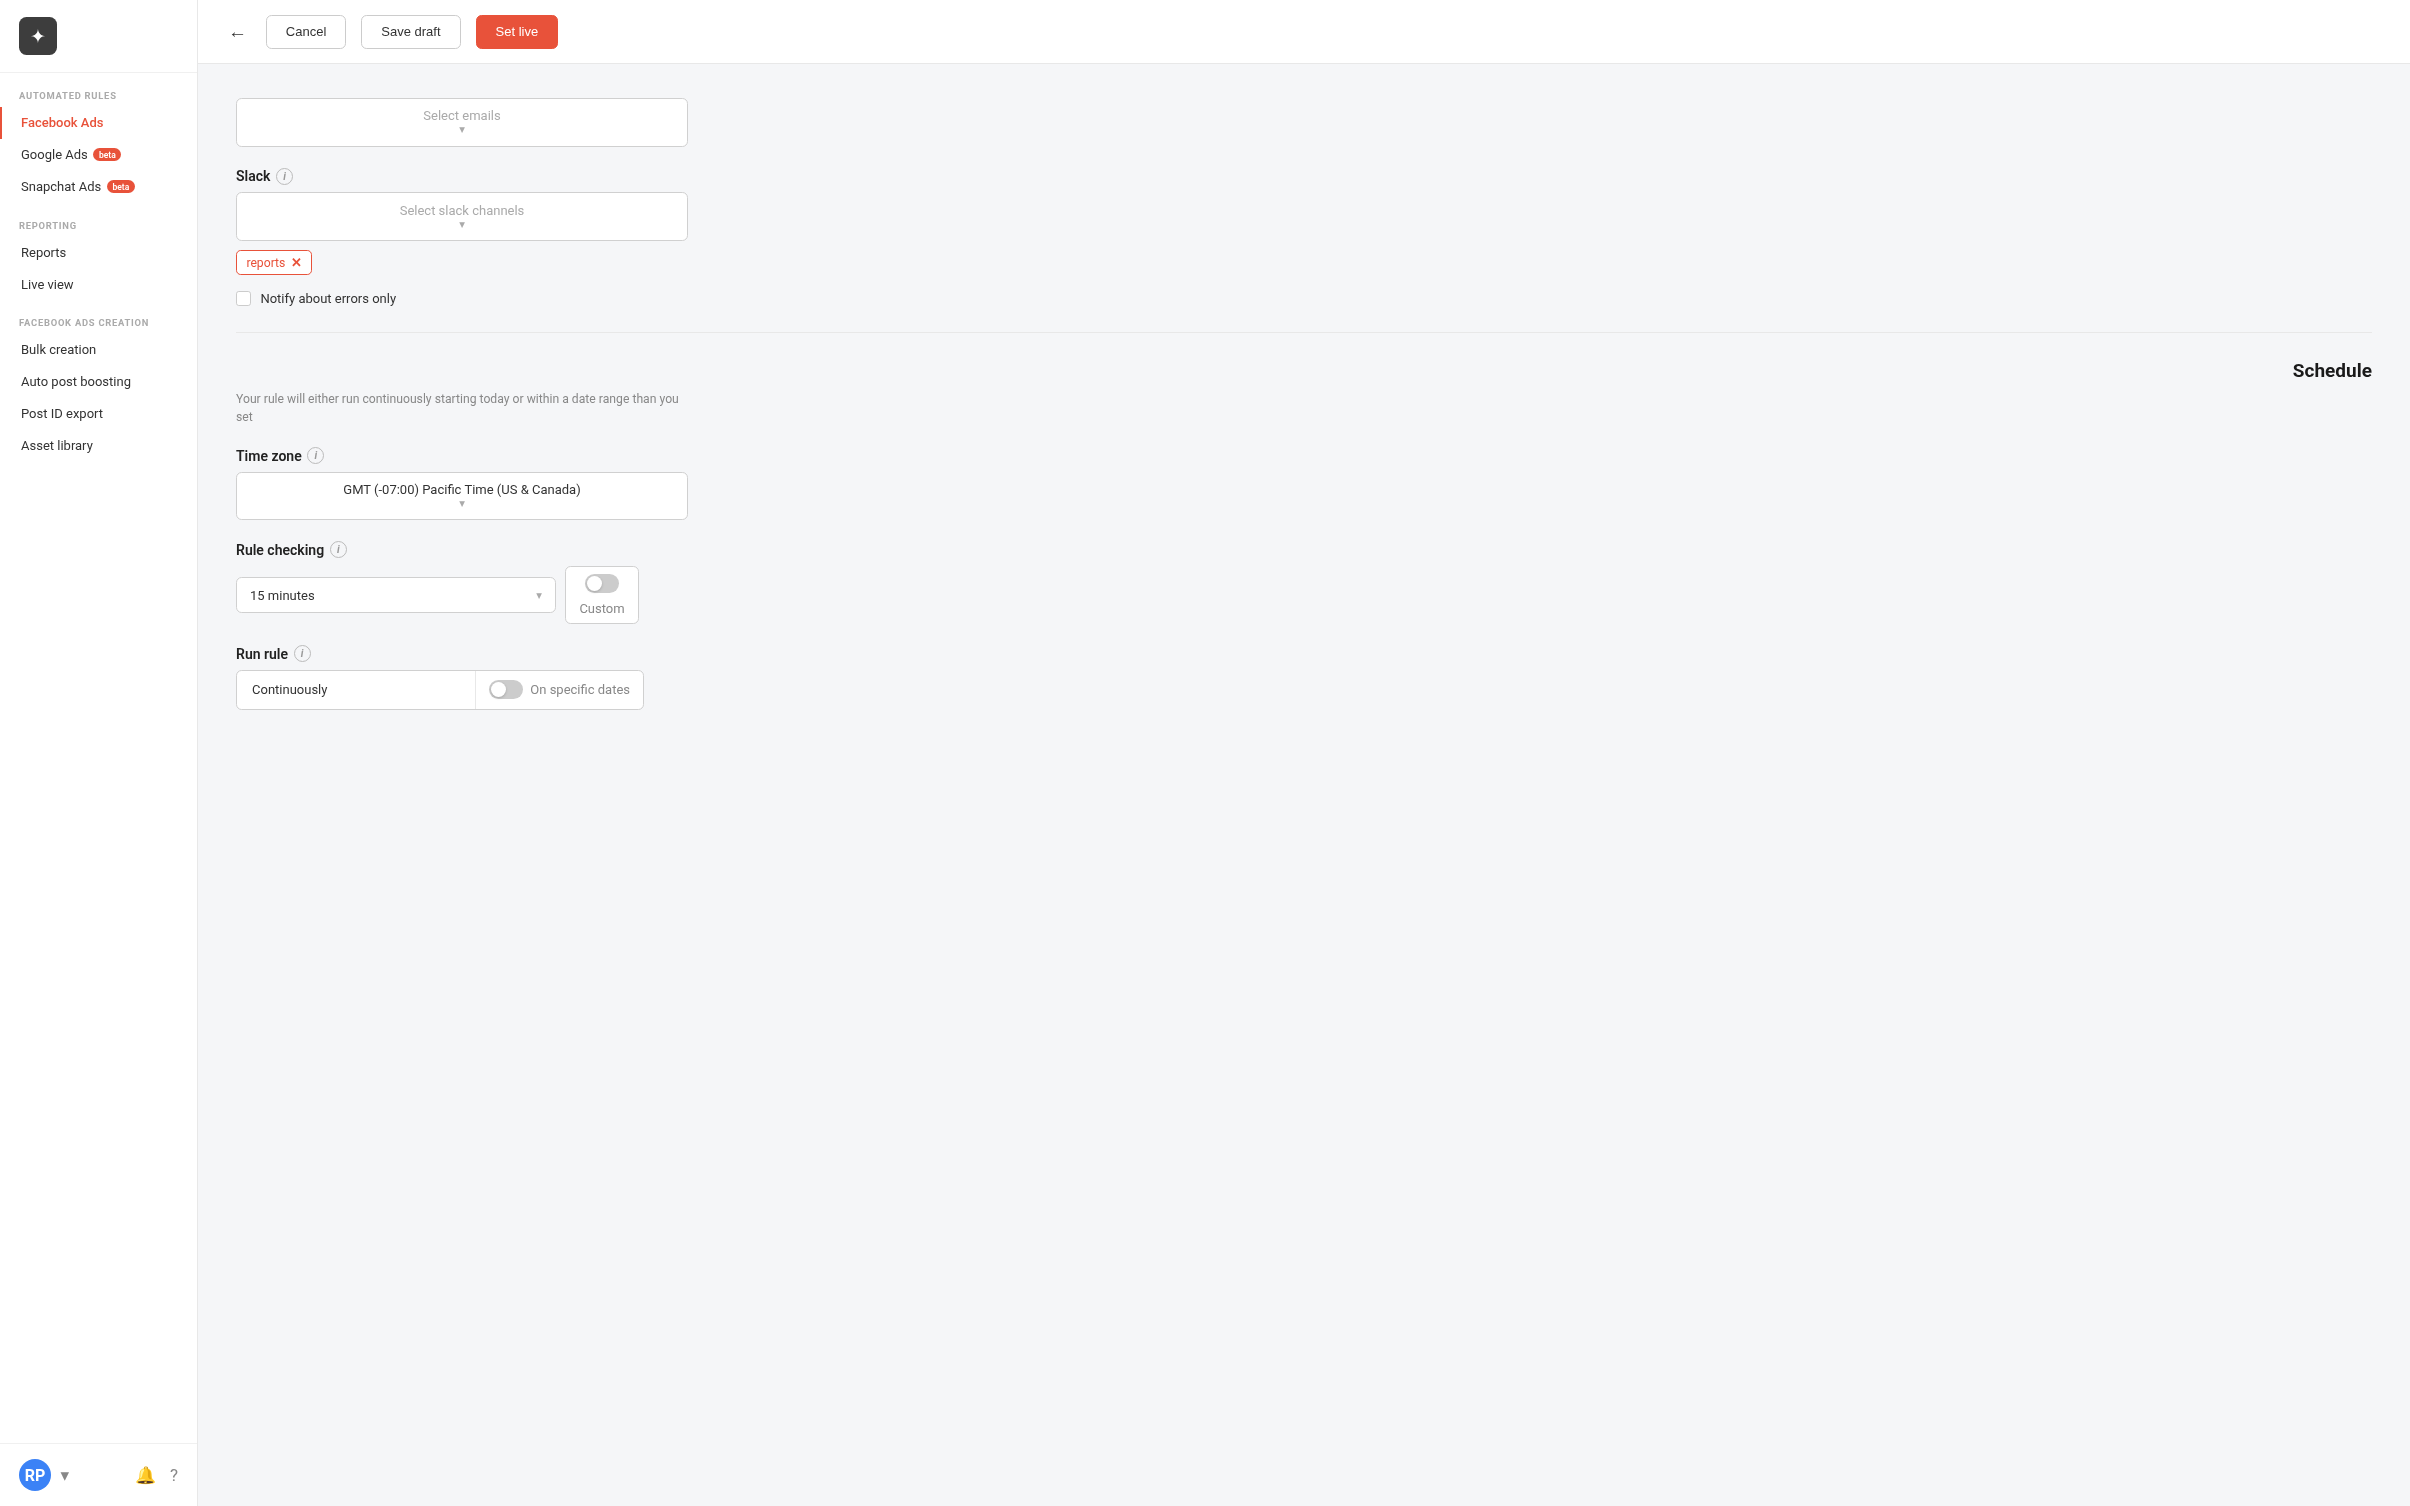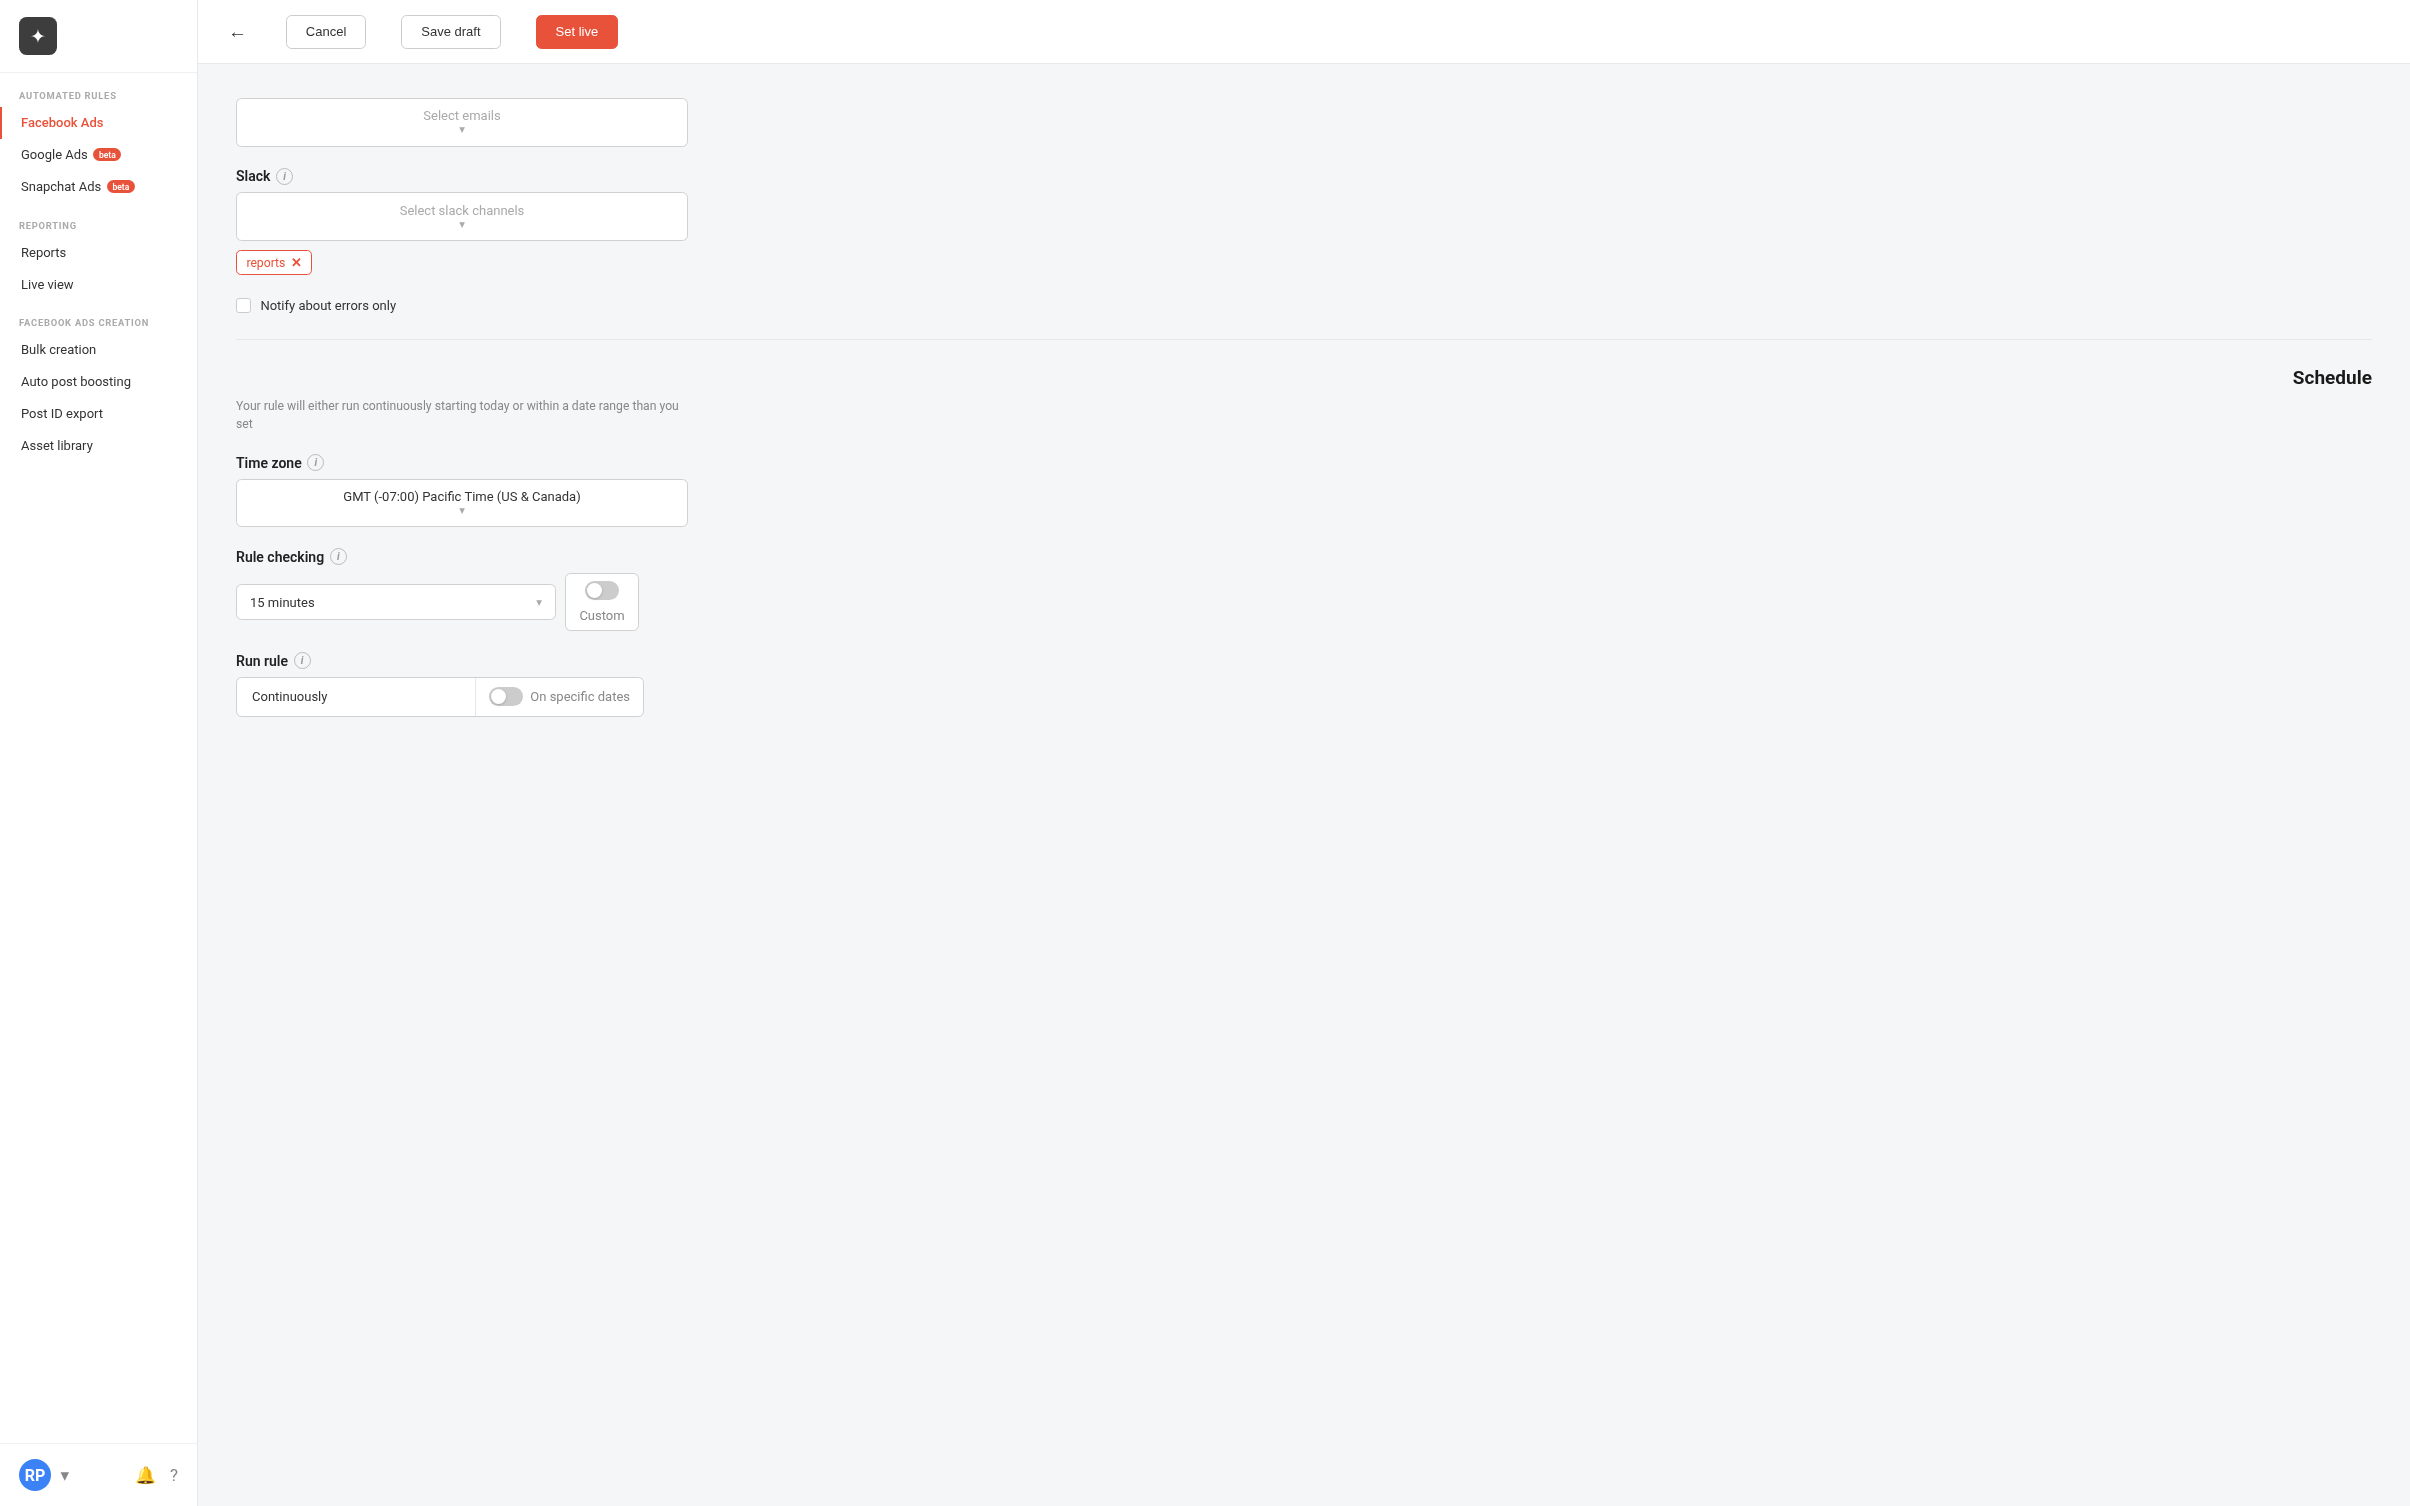--- a/index.html
+++ b/index.html
@@ -117,21 +117,20 @@
     }
     .btn {
       padding: 8.5px 19px;
       border-radius: 5.6px;
       font-size: 13px;
       font-weight: 500;
       cursor: pointer;
       border: 1.4px solid #ccc;
       background: #fff;
       color: #333;
-      margin-left: 20px;
     }
     .btn-primary {
       background: #e8523a;
       color: #fff;
       border-color: #e8523a;
     }
 
     
     .content {
       flex: 1;
@@ -204,21 +203,21 @@
       font-size: 13px;
       color: #e8523a;
       font-weight: 700;
     }
 
     
     .checkbox-row {
       display: flex;
       align-items: center;
       gap: 9.4px;
-      margin-top: 23px;
+      margin-top: 16px;
     }
     .checkbox-input {
       width: 15px; height: 15px;
       border: 1.4px solid #ccc;
       border-radius: 2.8px;
       cursor: pointer;
       appearance: none;
       -webkit-appearance: none;
       background: #fff;
     }

